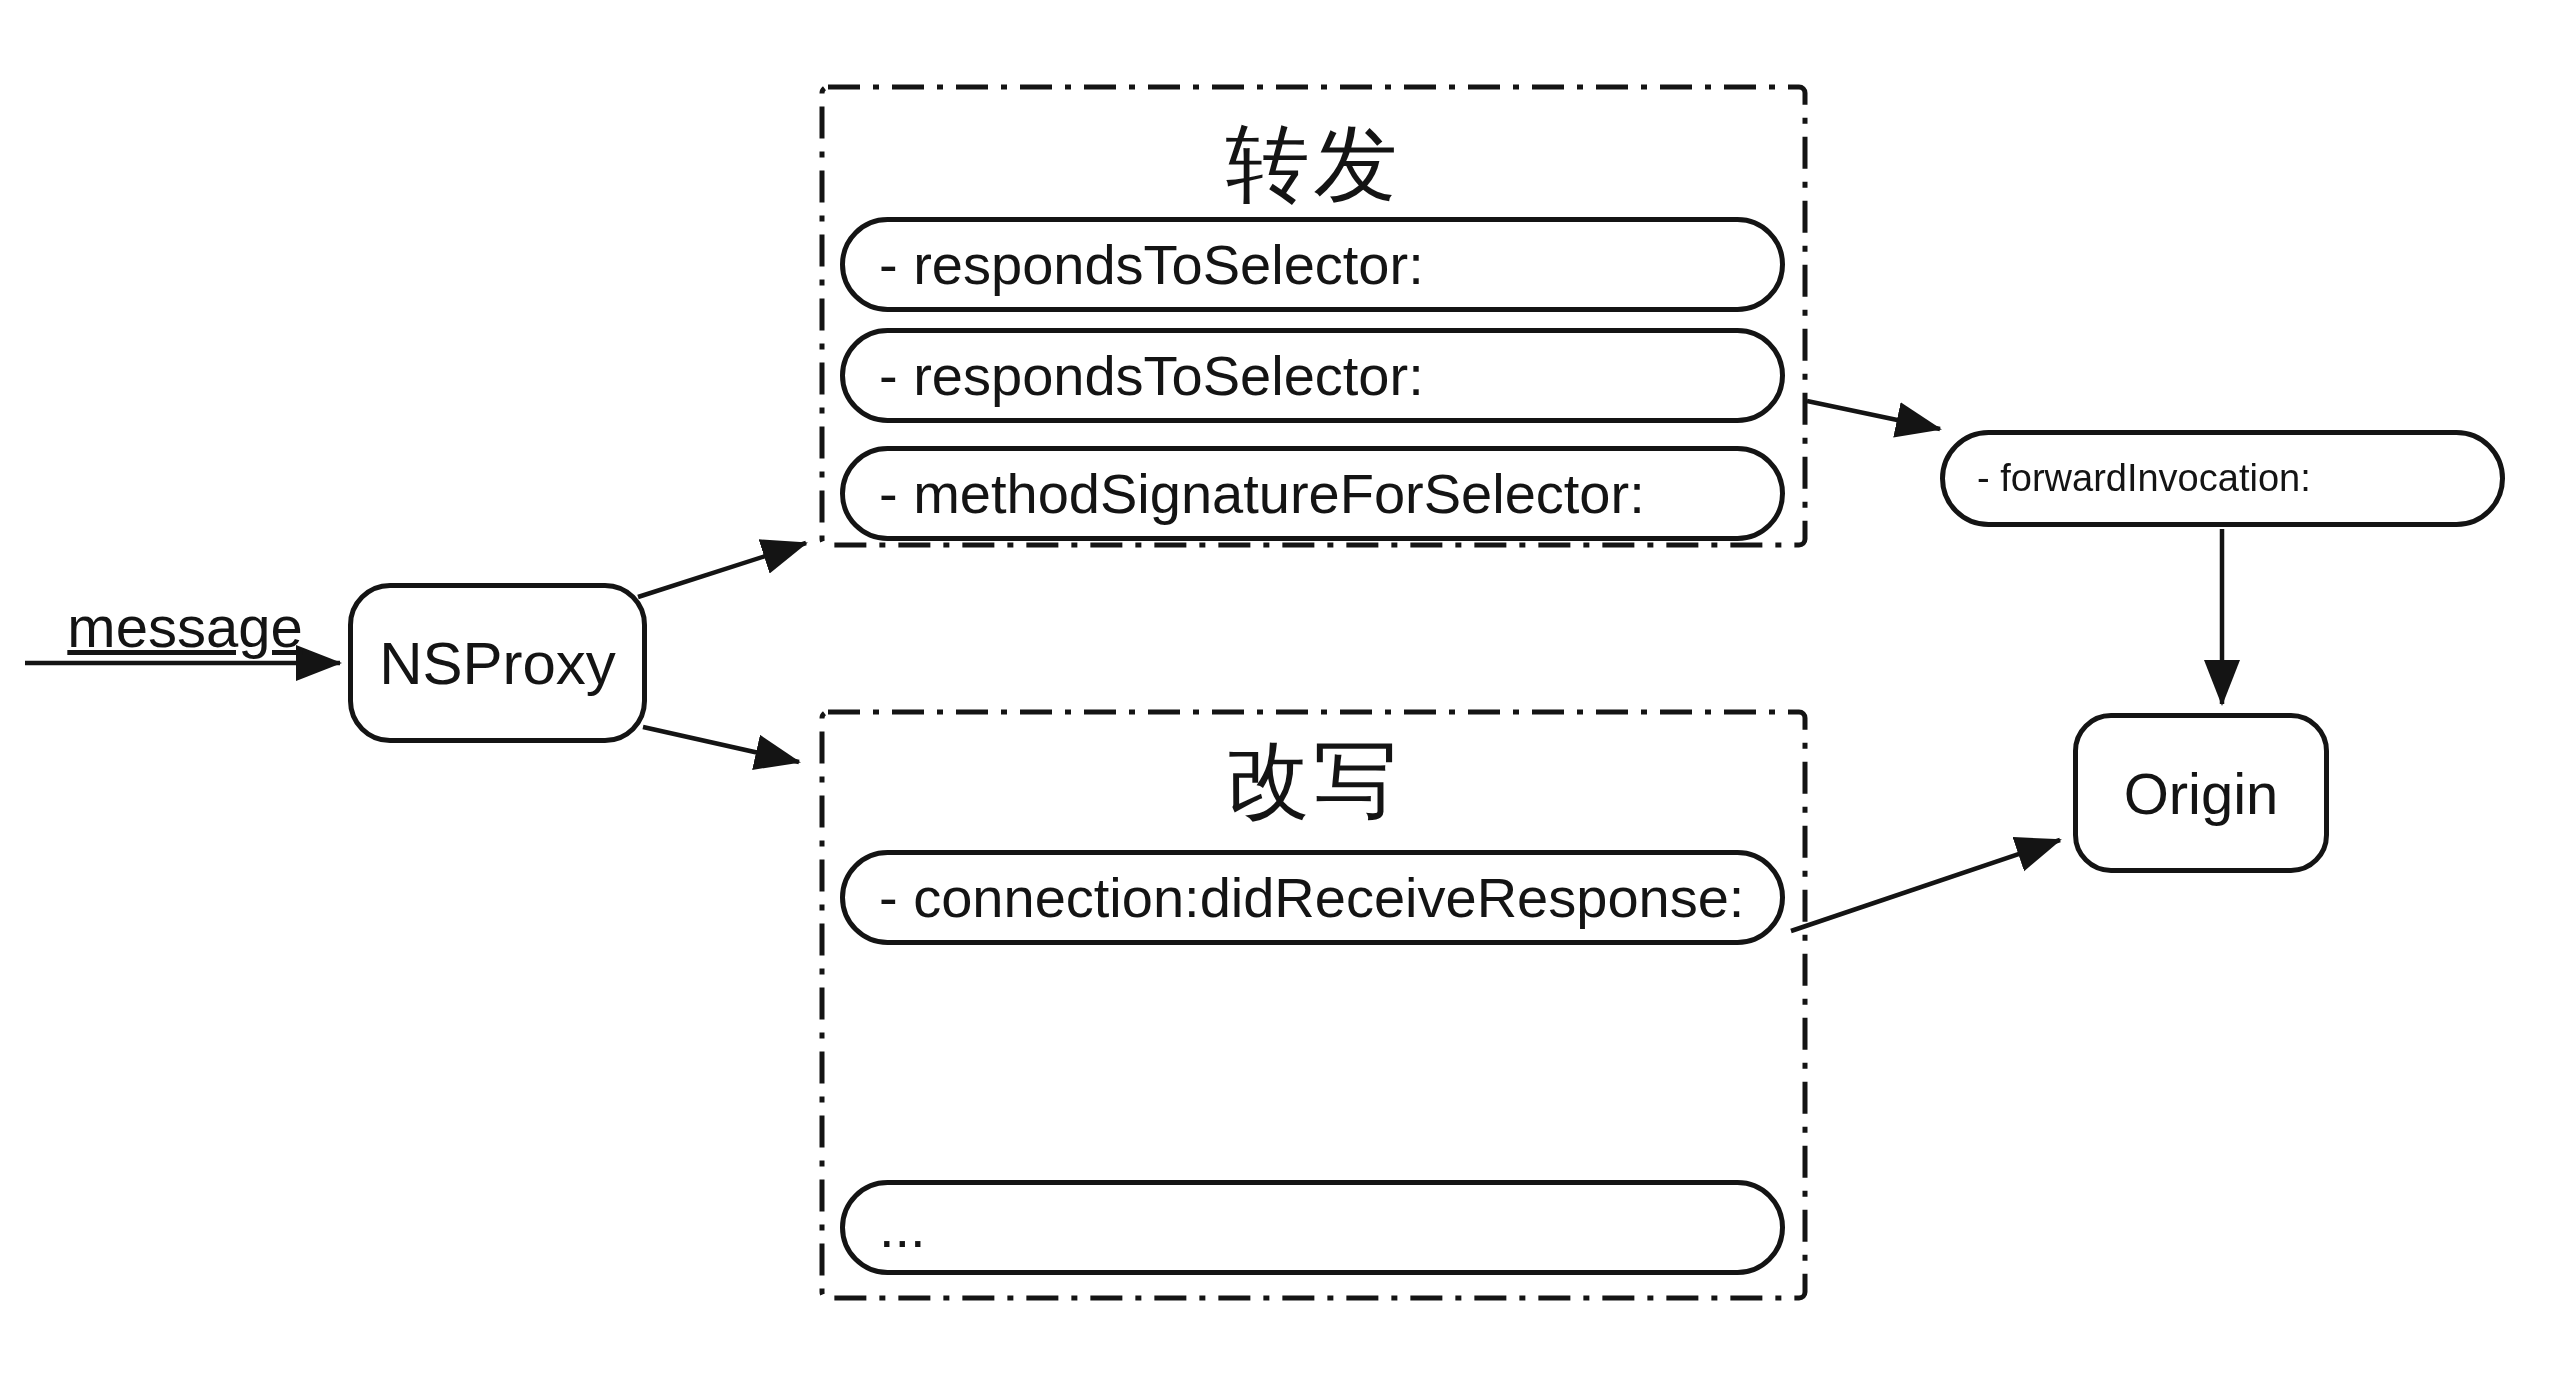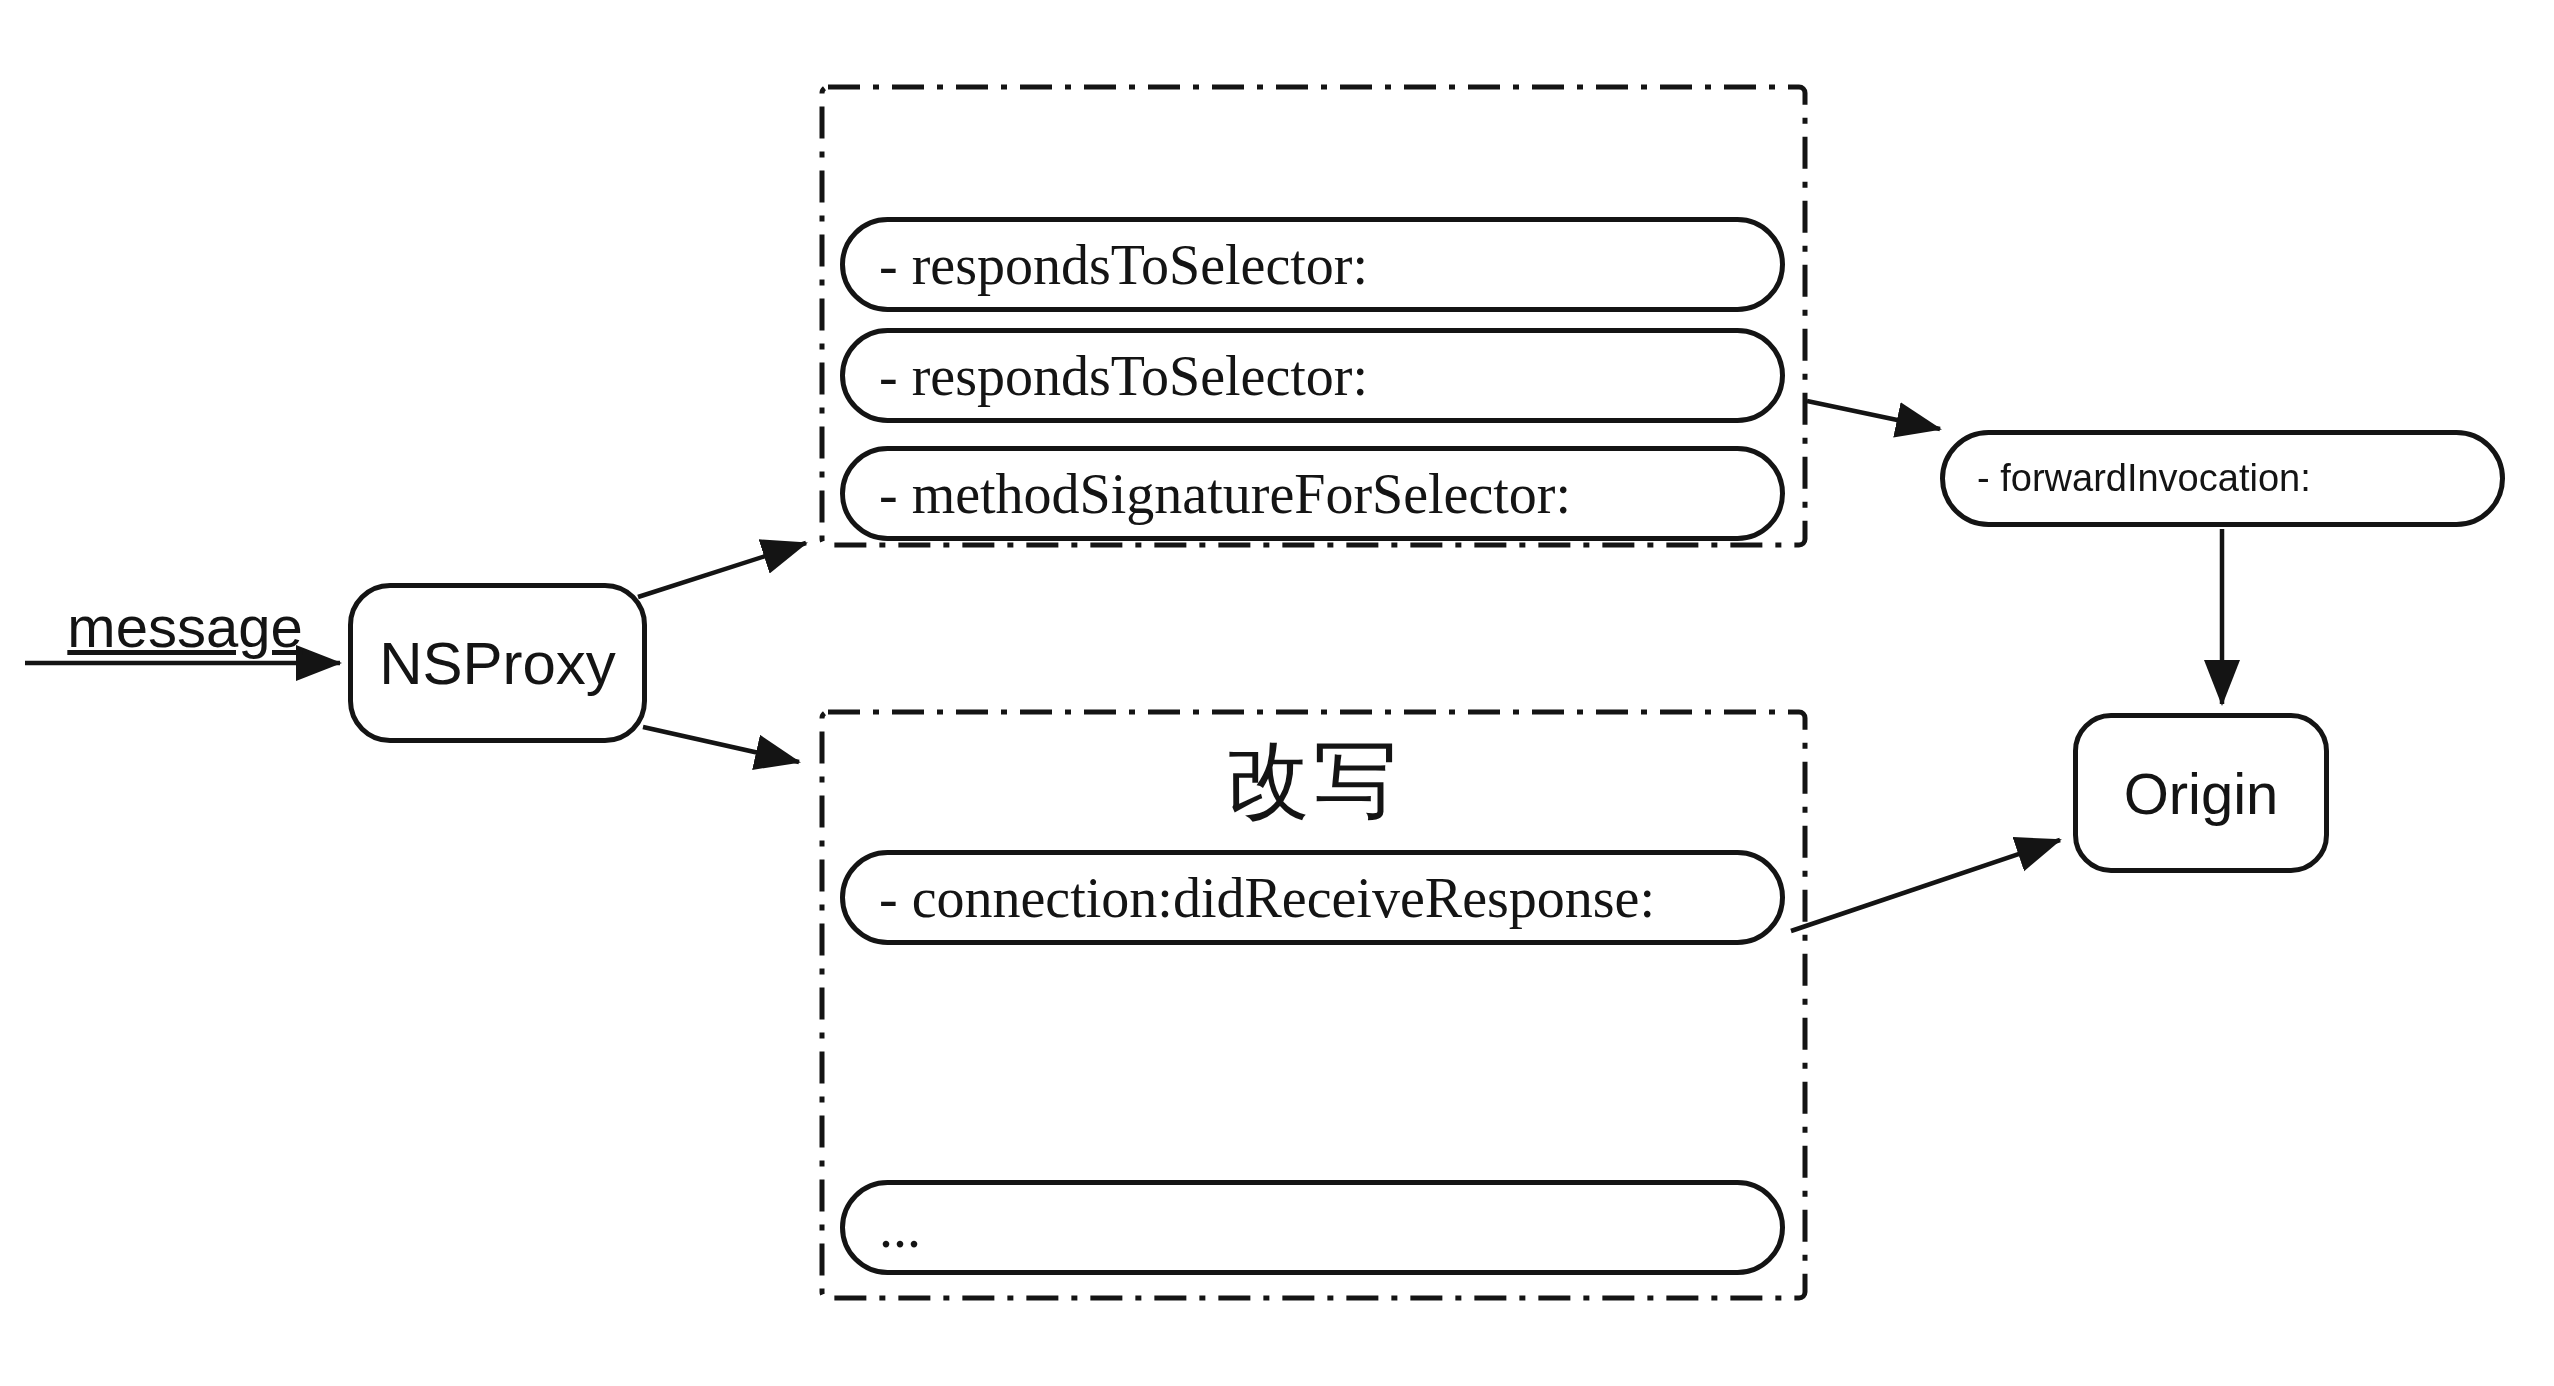--- a/index.html
+++ b/index.html
@@ -49,21 +49,20 @@
     font-size: 60px;
   }
   .pill {
     border-radius: 50px;
     justify-content: flex-start;
     padding-left: 34px;
     font-size: 56px;
     width: 945px;
     height: 95px;
     left: 840px;
-    font-family: Liberation Serif, serif;
   }
   .pill-free {
     border-radius: 50px;
     justify-content: flex-start;
     padding-left: 32px;
     font-size: 38px;
   }
   .group-title {
     position: absolute;
     left: 822px;
@@ -120,20 +119,21 @@
     </g>
     <g>
       <line class="edge" x1="1791" y1="931" x2="2060" y2="840" marker-end="url(#ah)"></line>
     </g>
   </svg>
 
   <div class="free-label" style="left:60px; top:598px; width:250px; height:56px;text-decoration:underline;">message</div>
 
   <div class="node rounded-box" style="left:348px; top:583px; width:299px; height:160px;">NSProxy</div>
 
+  <div class="group-title" style="top:110px;">转发</div>
 
   <div class="node pill" style="top:217px;">- respondsToSelector:</div>
   <div class="node pill" style="top:328px;">- respondsToSelector:</div>
   <div class="node pill" style="top:446px;">- methodSignatureForSelector:</div>
 
   <div class="group-title" style="top:726px;">改写</div>
 
   <div class="node pill" style="top:850px;">- connection:didReceiveResponse:</div>
   <div class="node pill" style="top:1180px;">...</div>
 

